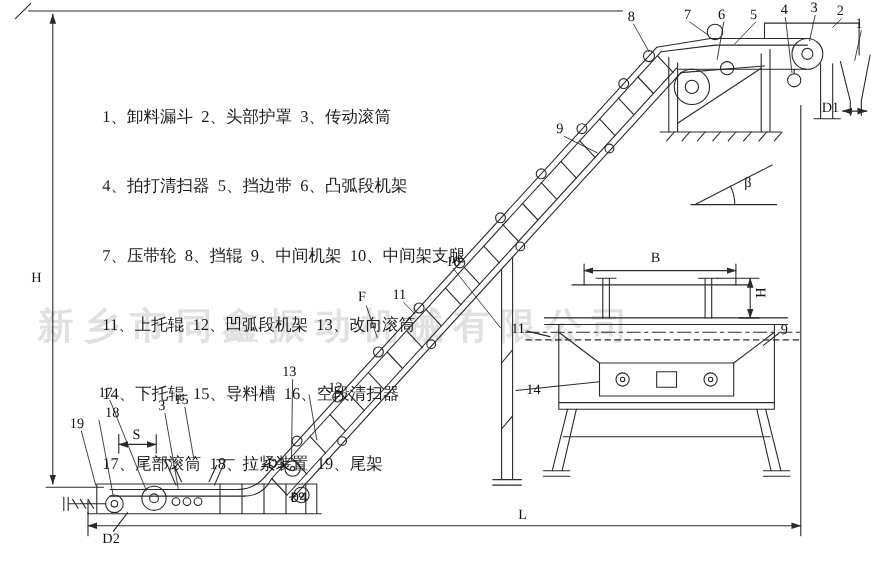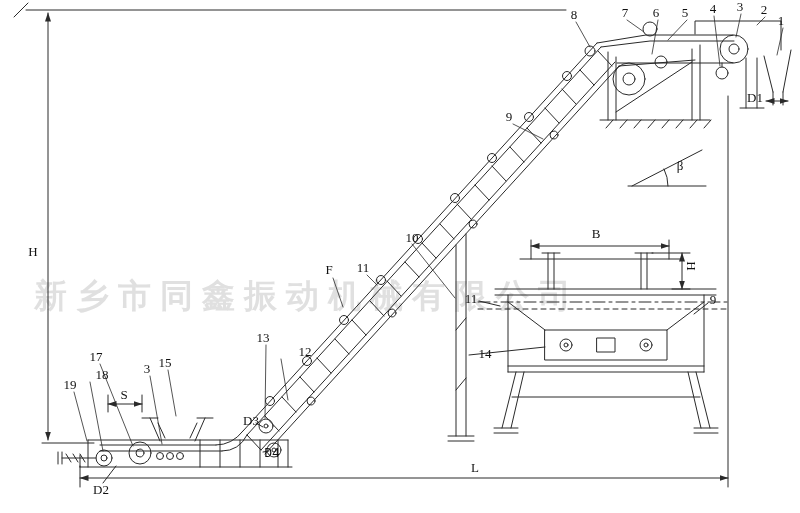--- a/index.html
+++ b/index.html
@@ -176,20 +176,28 @@
       <path d="M266,345 L265,418"></path>
       <path d="M281,359 L288,400"></path>
       <path d="M100,364 L133,446"></path>
       <path d="M90,382 L103,451"></path>
       <path d="M150,376 L162,444"></path>
       <path d="M168,370 L176,416"></path>
       <path d="M74,392 L87,441"></path>
     </g>
   </svg>
 
+  <div class="legend">
+    <div>1、卸料漏斗  2、头部护罩  3、传动滚筒</div>
+    <div>4、拍打清扫器  5、挡边带  6、凸弧段机架</div>
+    <div>7、压带轮  8、挡辊  9、中间机架  10、中间架支腿</div>
+    <div>11、上托辊  12、凹弧段机架  13、改向滚筒</div>
+    <div>14、下托辊  15、导料槽  16、空段清扫器</div>
+    <div>17、尾部滚筒  18、拉紧装置  19、尾架</div>
+  </div>
 
   <div class="callout-layer">
       <span class="callout" style="left: 574px; top: 15px;">8</span>
       <span class="callout" style="left: 625px; top: 13px;">7</span>
       <span class="callout" style="left: 656px; top: 13px;">6</span>
       <span class="callout" style="left: 685px; top: 13px;">5</span>
       <span class="callout" style="left: 713px; top: 9px;">4</span>
       <span class="callout" style="left: 740px; top: 7px;">3</span>
       <span class="callout" style="left: 764px; top: 10px;">2</span>
       <span class="callout" style="left: 781px; top: 21px;">1</span>

